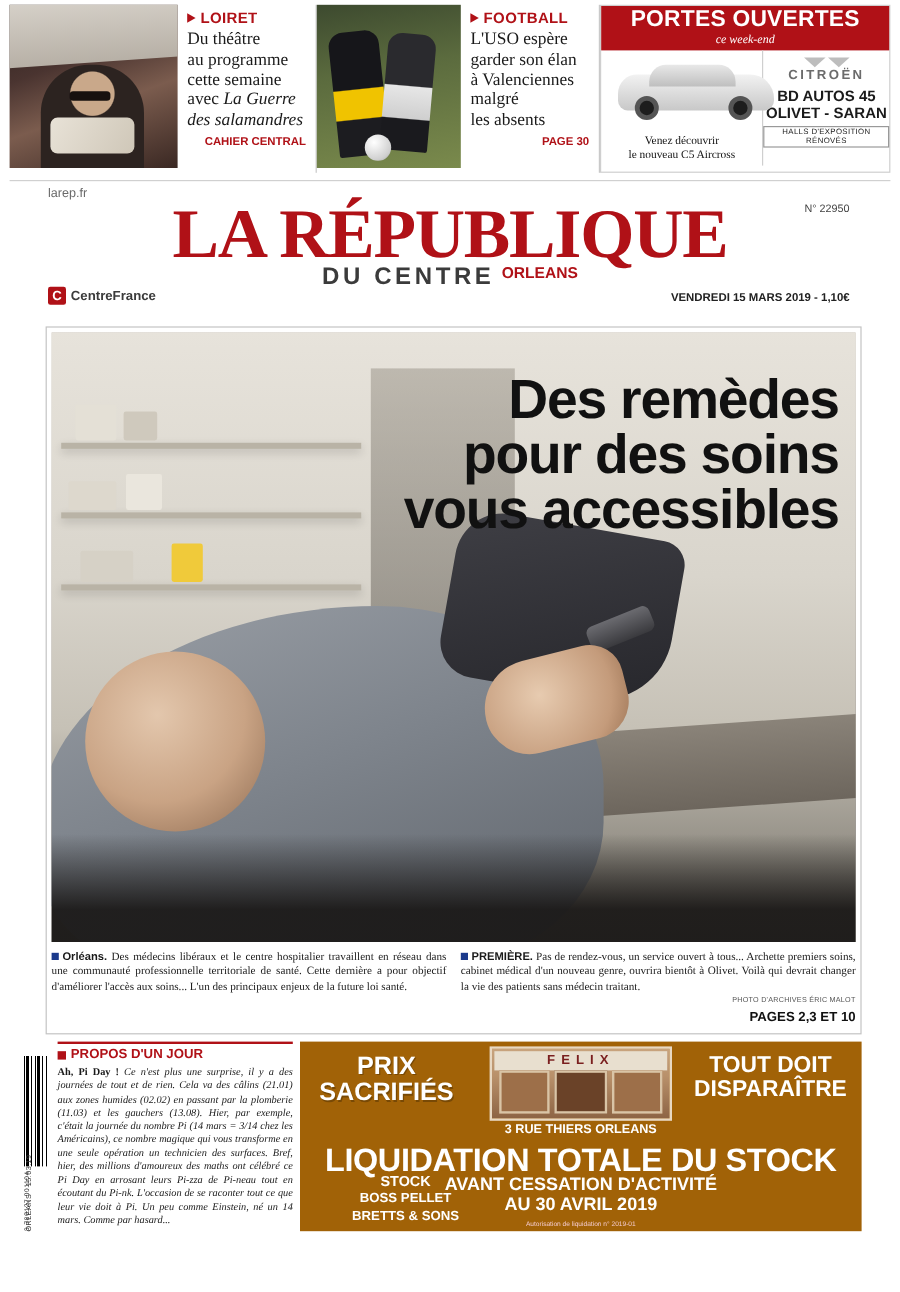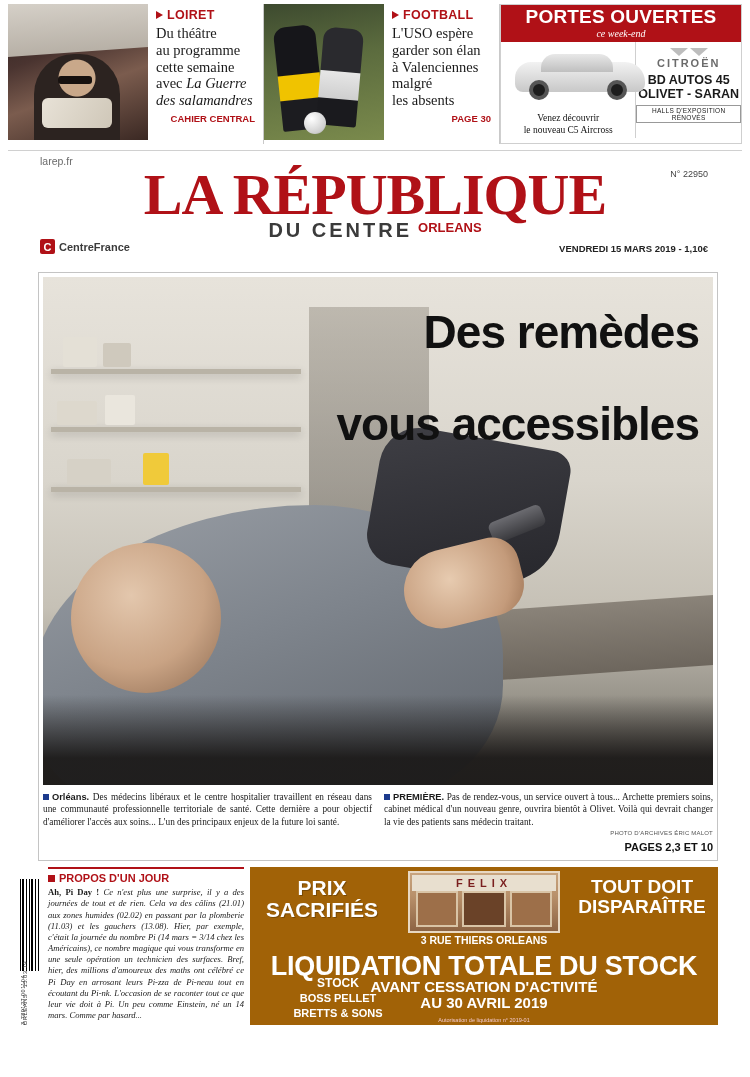--- a/index.html
+++ b/index.html
@@ -493,21 +493,21 @@
       <div class="countertop"></div>
       <div class="patient"></div>
       <div class="hair"></div>
       <div class="head"></div>
       <div class="arm"></div>
       <div class="watch"></div>
       <div class="hand"></div>
       <div class="darkbottom"></div>
       <div class="headline">
         <span>Des remèdes</span><br>
-        <br>
+        <span>pour des soins</span><br>
         <span>vous accessibles</span>
       </div>
     </div>
 
     <div class="caps">
       <div class="cap-col">
         <span class="sq"></span><span class="lead">Orléans.</span><span> Des médecins libéraux et le centre hospitalier travaillent en réseau dans une communauté professionnelle territoriale de santé. Cette dernière a pour objectif d'améliorer l'accès aux soins... L'un des principaux enjeux de la future loi santé.</span>
       </div>
       <div class="cap-col">
         <span class="sq"></span><span class="lead">PREMIÈRE.</span><span> Pas de rendez-vous, un service ouvert à tous... Archette premiers soins, cabinet médical d'un nouveau genre, ouvrira bientôt à Olivet. Voilà qui devrait changer la vie des patients sans médecin traitant.</span>

